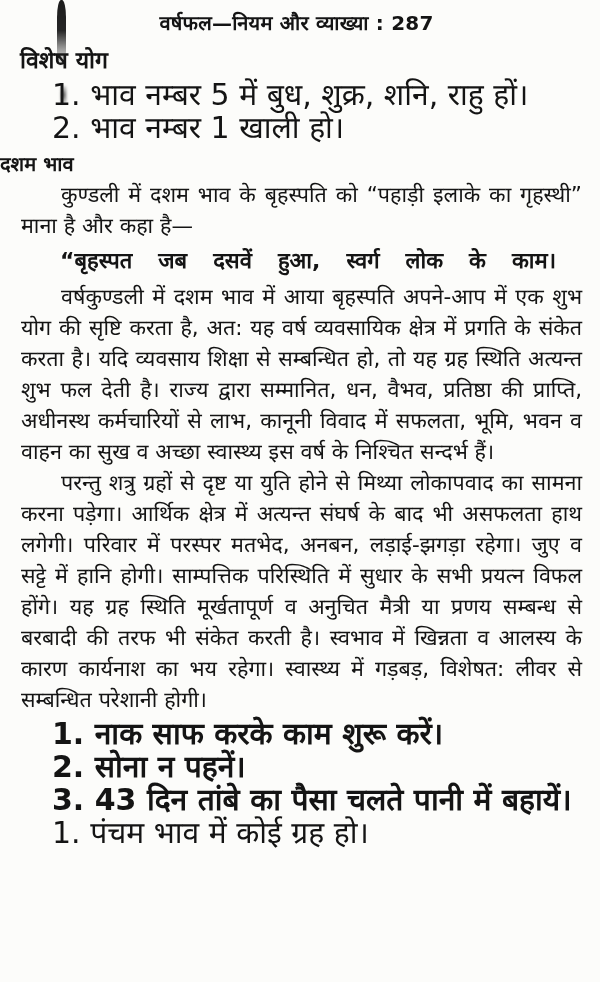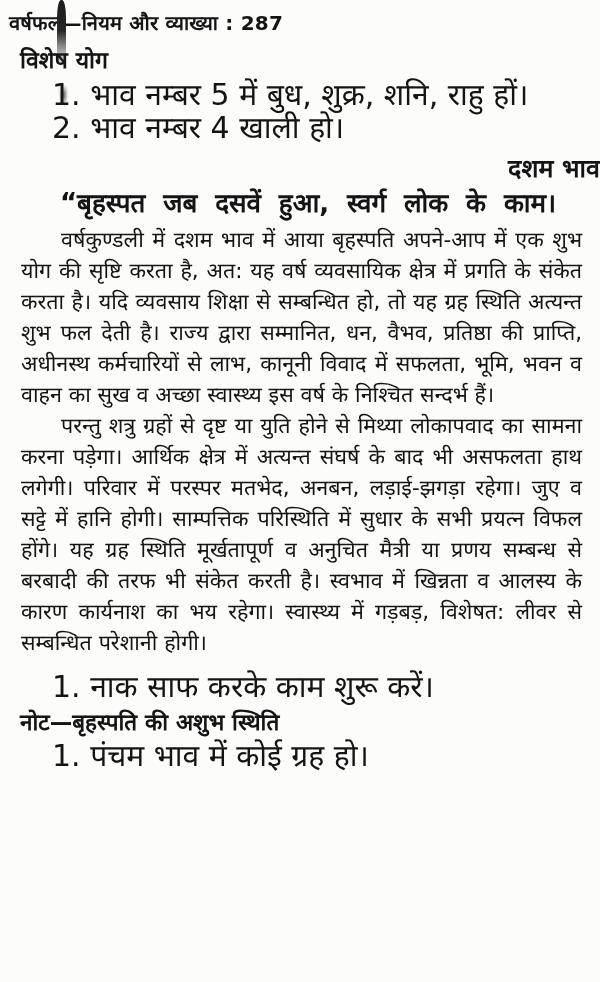--- a/index.html
+++ b/index.html
@@ -20,83 +20,85 @@
     border-radius:45% / 25%;
     filter:blur(.6px);
   }
   .smudge-speck {
     position:absolute; left:60px; top:86px; width:7px; height:18px;
     background:radial-gradient(ellipse at center,rgba(30,30,30,.8) 0%,rgba(30,30,30,.25) 60%,transparent 100%);
     filter:blur(.8px);
   }
   .page-header {
     font-size:20px; font-weight:700;
-    text-align:left;
+    text-align:center;
     padding:9px 16px 0 9px;
     letter-spacing:.2px;
   }
   .section-heading {
     font-size:23px; font-weight:700;
     margin:7px 0 3px 20px;
   }
   .list-item {
     font-size:30px; line-height:33px;
     padding-left:52px; padding-right:14px;
   }
   .chapter-heading {
-    text-align:right;
-    font-size:25px; font-weight:700;
+    text-align:left;
+    font-size:20px; font-weight:700;
     margin:6px 0 2px 0;
   }
   .para {
     font-size:21.5px; line-height:31px;
     text-align:justify;
     text-indent:40px;
     margin:0 18px 0 21px;
   }
   .verse-line {
-    font-size:26px; line-height:33px; font-weight:700;
+    font-size:22px; line-height:33px; font-weight:700;
     text-align:justify; text-align-last:justify;
     margin:0 44px 0 60px;
   }
   .verse-block { margin:3px 0 4px 0; }
   .note-heading {
     font-size:22.5px; font-weight:700;
     margin:3px 0 2px 20px;
   }
-  .remedies { margin-top:12px; }
+  .remedies { margin-top:2px;font-weight:bold; }
 </style>
 </head>
 <body>
 
 <div class="page">
 
   <div class="smudge"></div>
   <div class="smudge-speck"></div>
 
   <div class="page-header">वर्षफल—नियम और व्याख्या : 287</div>
 
   <div class="section-heading">विशेष योग</div>
 
   <div class="list-item">1. भाव नम्बर 5 में बुध, शुक्र, शनि, राहु हों।</div>
-  <div class="list-item">2. भाव नम्बर 4 खाली हो।</div>
+  <div class="list-item">2. भाव नम्बर 1 खाली हो।</div>
 
   <div class="chapter-heading">दशम भाव</div>
 
+  <div class="para">कुण्डली में दशम भाव के बृहस्पति को “पहाड़ी इलाके का गृहस्थी” माना है और कहा है—</div>
 
   <div class="verse-block">
     <div class="verse-line">“बृहस्पत जब दसवें हुआ, स्वर्ग लोक के काम।</div>
   </div>
 
   <div class="para">वर्षकुण्डली में दशम भाव में आया बृहस्पति अपने-आप में एक शुभ योग की सृष्टि करता है, अत: यह वर्ष व्यवसायिक क्षेत्र में प्रगति के संकेत करता है। यदि व्यवसाय शिक्षा से सम्बन्धित हो, तो यह ग्रह स्थिति अत्यन्त शुभ फल देती है। राज्य द्वारा सम्मानित, धन, वैभव, प्रतिष्ठा की प्राप्ति, अधीनस्थ कर्मचारियों से लाभ, कानूनी विवाद में सफलता, भूमि, भवन व वाहन का सुख व अच्छा स्वास्थ्य इस वर्ष के निश्चित सन्दर्भ हैं।</div>
 
   <div class="para">परन्तु शत्रु ग्रहों से दृष्ट या युति होने से मिथ्या लोकापवाद का सामना करना पड़ेगा। आर्थिक क्षेत्र में अत्यन्त संघर्ष के बाद भी असफलता हाथ लगेगी। परिवार में परस्पर मतभेद, अनबन, लड़ाई-झगड़ा रहेगा। जुए व सट्टे में हानि होगी। साम्पत्तिक परिस्थिति में सुधार के सभी प्रयत्न विफल होंगे। यह ग्रह स्थिति मूर्खतापूर्ण व अनुचित मैत्री या प्रणय सम्बन्ध से बरबादी की तरफ भी संकेत करती है। स्वभाव में खिन्नता व आलस्य के कारण कार्यनाश का भय रहेगा। स्वास्थ्य में गड़बड़, विशेषत: लीवर से सम्बन्धित परेशानी होगी।</div>
 
 
   <div class="remedies">
     <div class="list-item">1. नाक साफ करके काम शुरू करें।</div>
+    <div class="list-item">2. सोना न पहनें।</div>
+    <div class="list-item">3. 43 दिन तांबे का पैसा चलते पानी में बहायें।</div>
   </div>
 
-  <div class="note-heading">नोट—बृहस्पति की अशुभ स्थिति</div>
 
   <div class="list-item">1. पंचम भाव में कोई ग्रह हो।</div>
 
 </div>
 
 </body></html>

